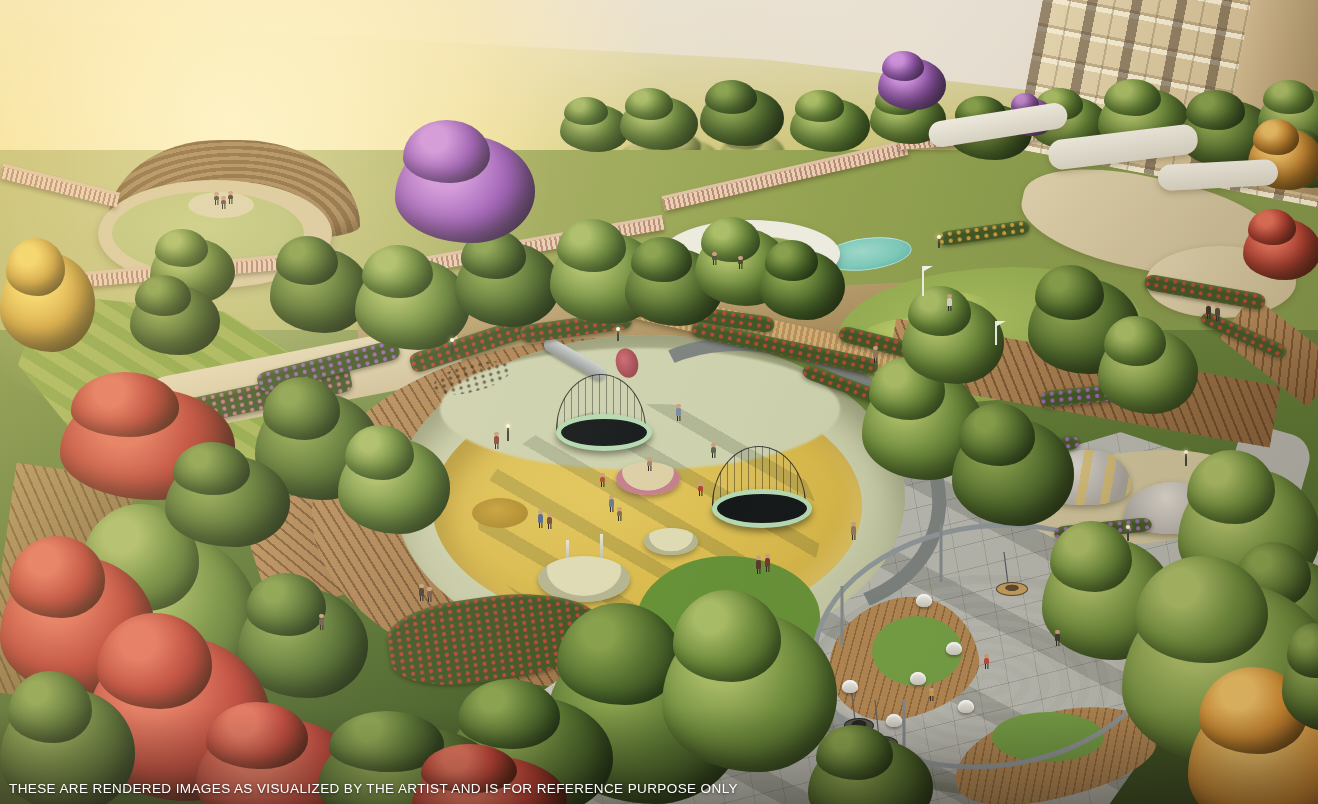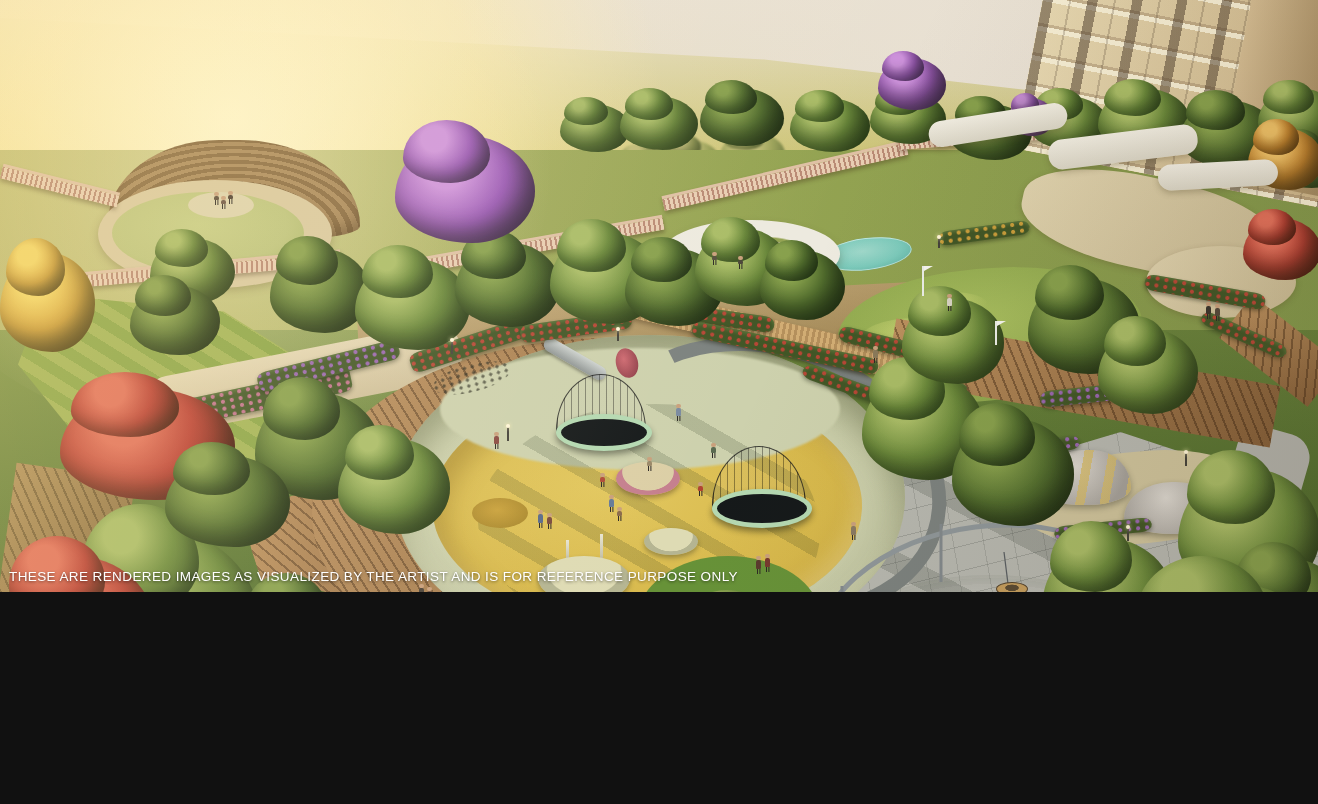--- a/index.html
+++ b/index.html
@@ -1,16 +1,16 @@
 <!DOCTYPE html>
 <html style="--sky-gold: #f3e3a8; --sky-haze: #e7dfd2; --hill: #d5ca78; --amph-lawn: #bdc47e; --amph-steps: #8a6b42; --sand: #d7b84b; --pit-rim: #cbcfab; --pit-grass: #6f9a40; --plaza: #b7b8b0; --wood: #a97c4c; --water: #7ccabb; --canopy: #edeadf; --balustrade: #e8cdb2; --hedge: #415626; --flower-red: #cc4438; --flower-pink: #d878a0; --flower-purple: #a868c8; --flower-gold: #e0a93e; --foliage-purple: #9b59b8; --foliage-orange: #d8892f; --building: #ddcda6; --pipe: #8f979a; --trampoline-rim: #b5d9b2; --platform-pink: #c57f8e; --caption-text: #ffffff;"><head>
 <meta charset="utf-8">
 <style>
   html,body{margin:0;padding:0;background:#111;}
-  .stage{position:relative;width:1318px;height:592px;overflow:hidden;
+  .stage{position:relative;width:1318px;height:804px;overflow:hidden;
     font-family:"Liberation Sans",sans-serif;
     background:linear-gradient(105deg,var(--sky-gold,#f3e3a8) 0%,#eedfa6 16%,#e7dcb4 32%,#e5dcc6 48%,var(--sky-haze,#e7dfd2) 66%,#e6ddd0 100%);}
   .ab{position:absolute;}
   .e{border-radius:50%;}
   
   .hill{left:0;top:18px;width:1318px;height:230px;z-index:2;
     background:linear-gradient(100deg,#e6d98e,#cdc472 55%,#bdb766);
     clip-path:polygon(0 0,58% 18%,100% 46%,100% 100%,0 100%);}
   .haze{left:0;top:0;width:1318px;height:170px;z-index:3;
     background:linear-gradient(180deg,rgba(233,225,211,.85),rgba(233,225,211,0));}

